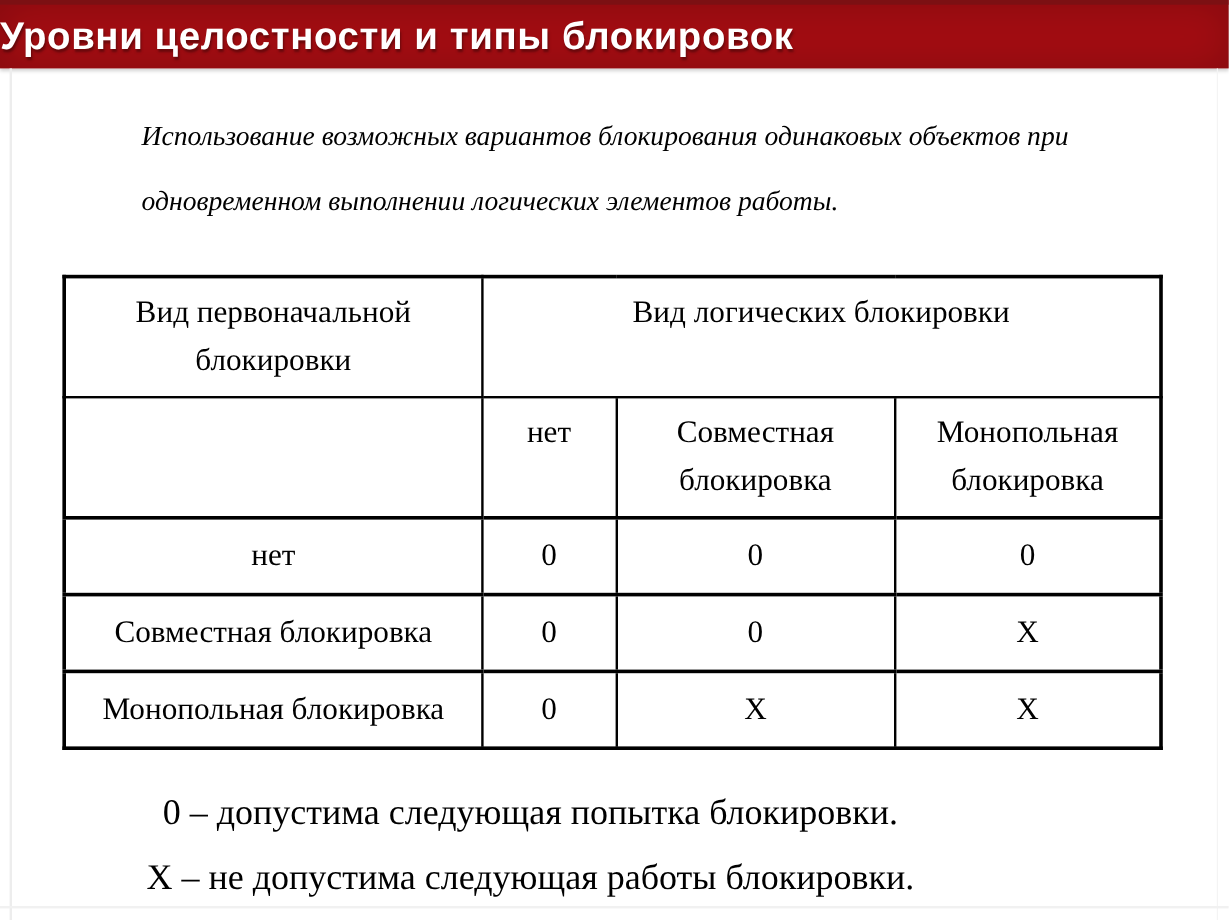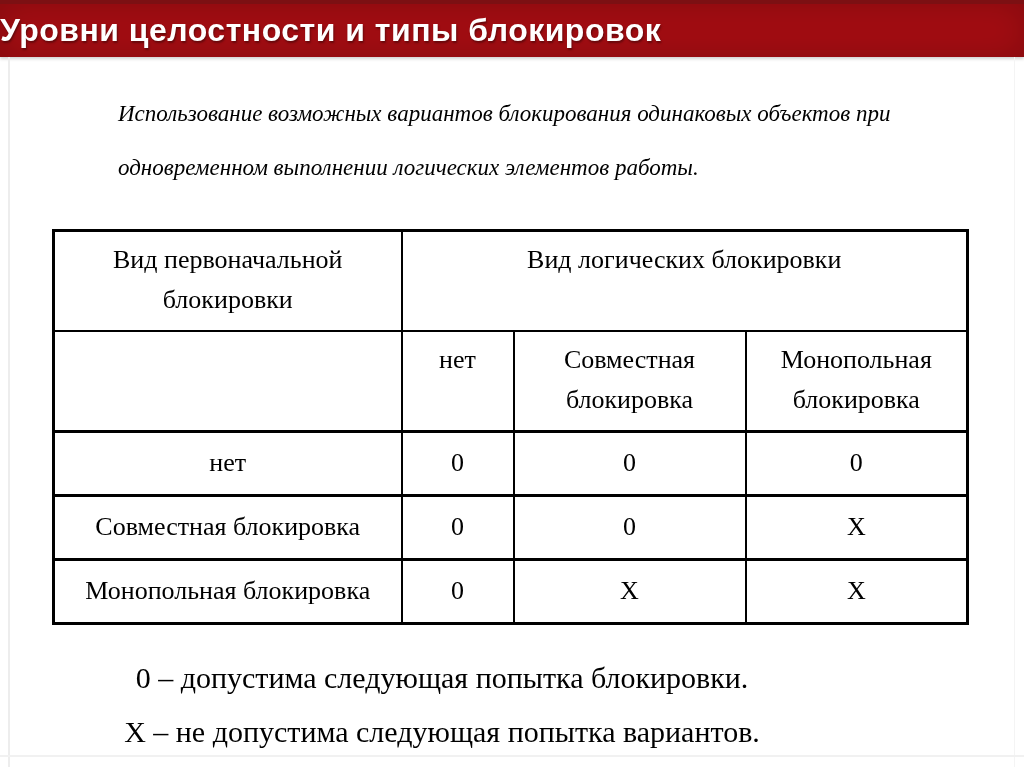--- a/index.html
+++ b/index.html
@@ -151,20 +151,20 @@
         <td>Монопольная блокировка</td>
         <td>0</td>
         <td>X</td>
         <td>X</td>
       </tr>
     </tbody>
   </table>
 
   <div class="legend">
     <p class="legend-line">0 – допустима следующая попытка блокировки.</p>
-    <p class="legend-line">X – не допустима следующая попытка вариантов.</p>
+    <p class="legend-line">X – не допустима следующая работы блокировки.</p>
   </div>
 
   <div class="edge-left"></div>
   <div class="edge-right"></div>
   <div class="edge-bottom"></div>
 
 </div>
 
 </body></html>

